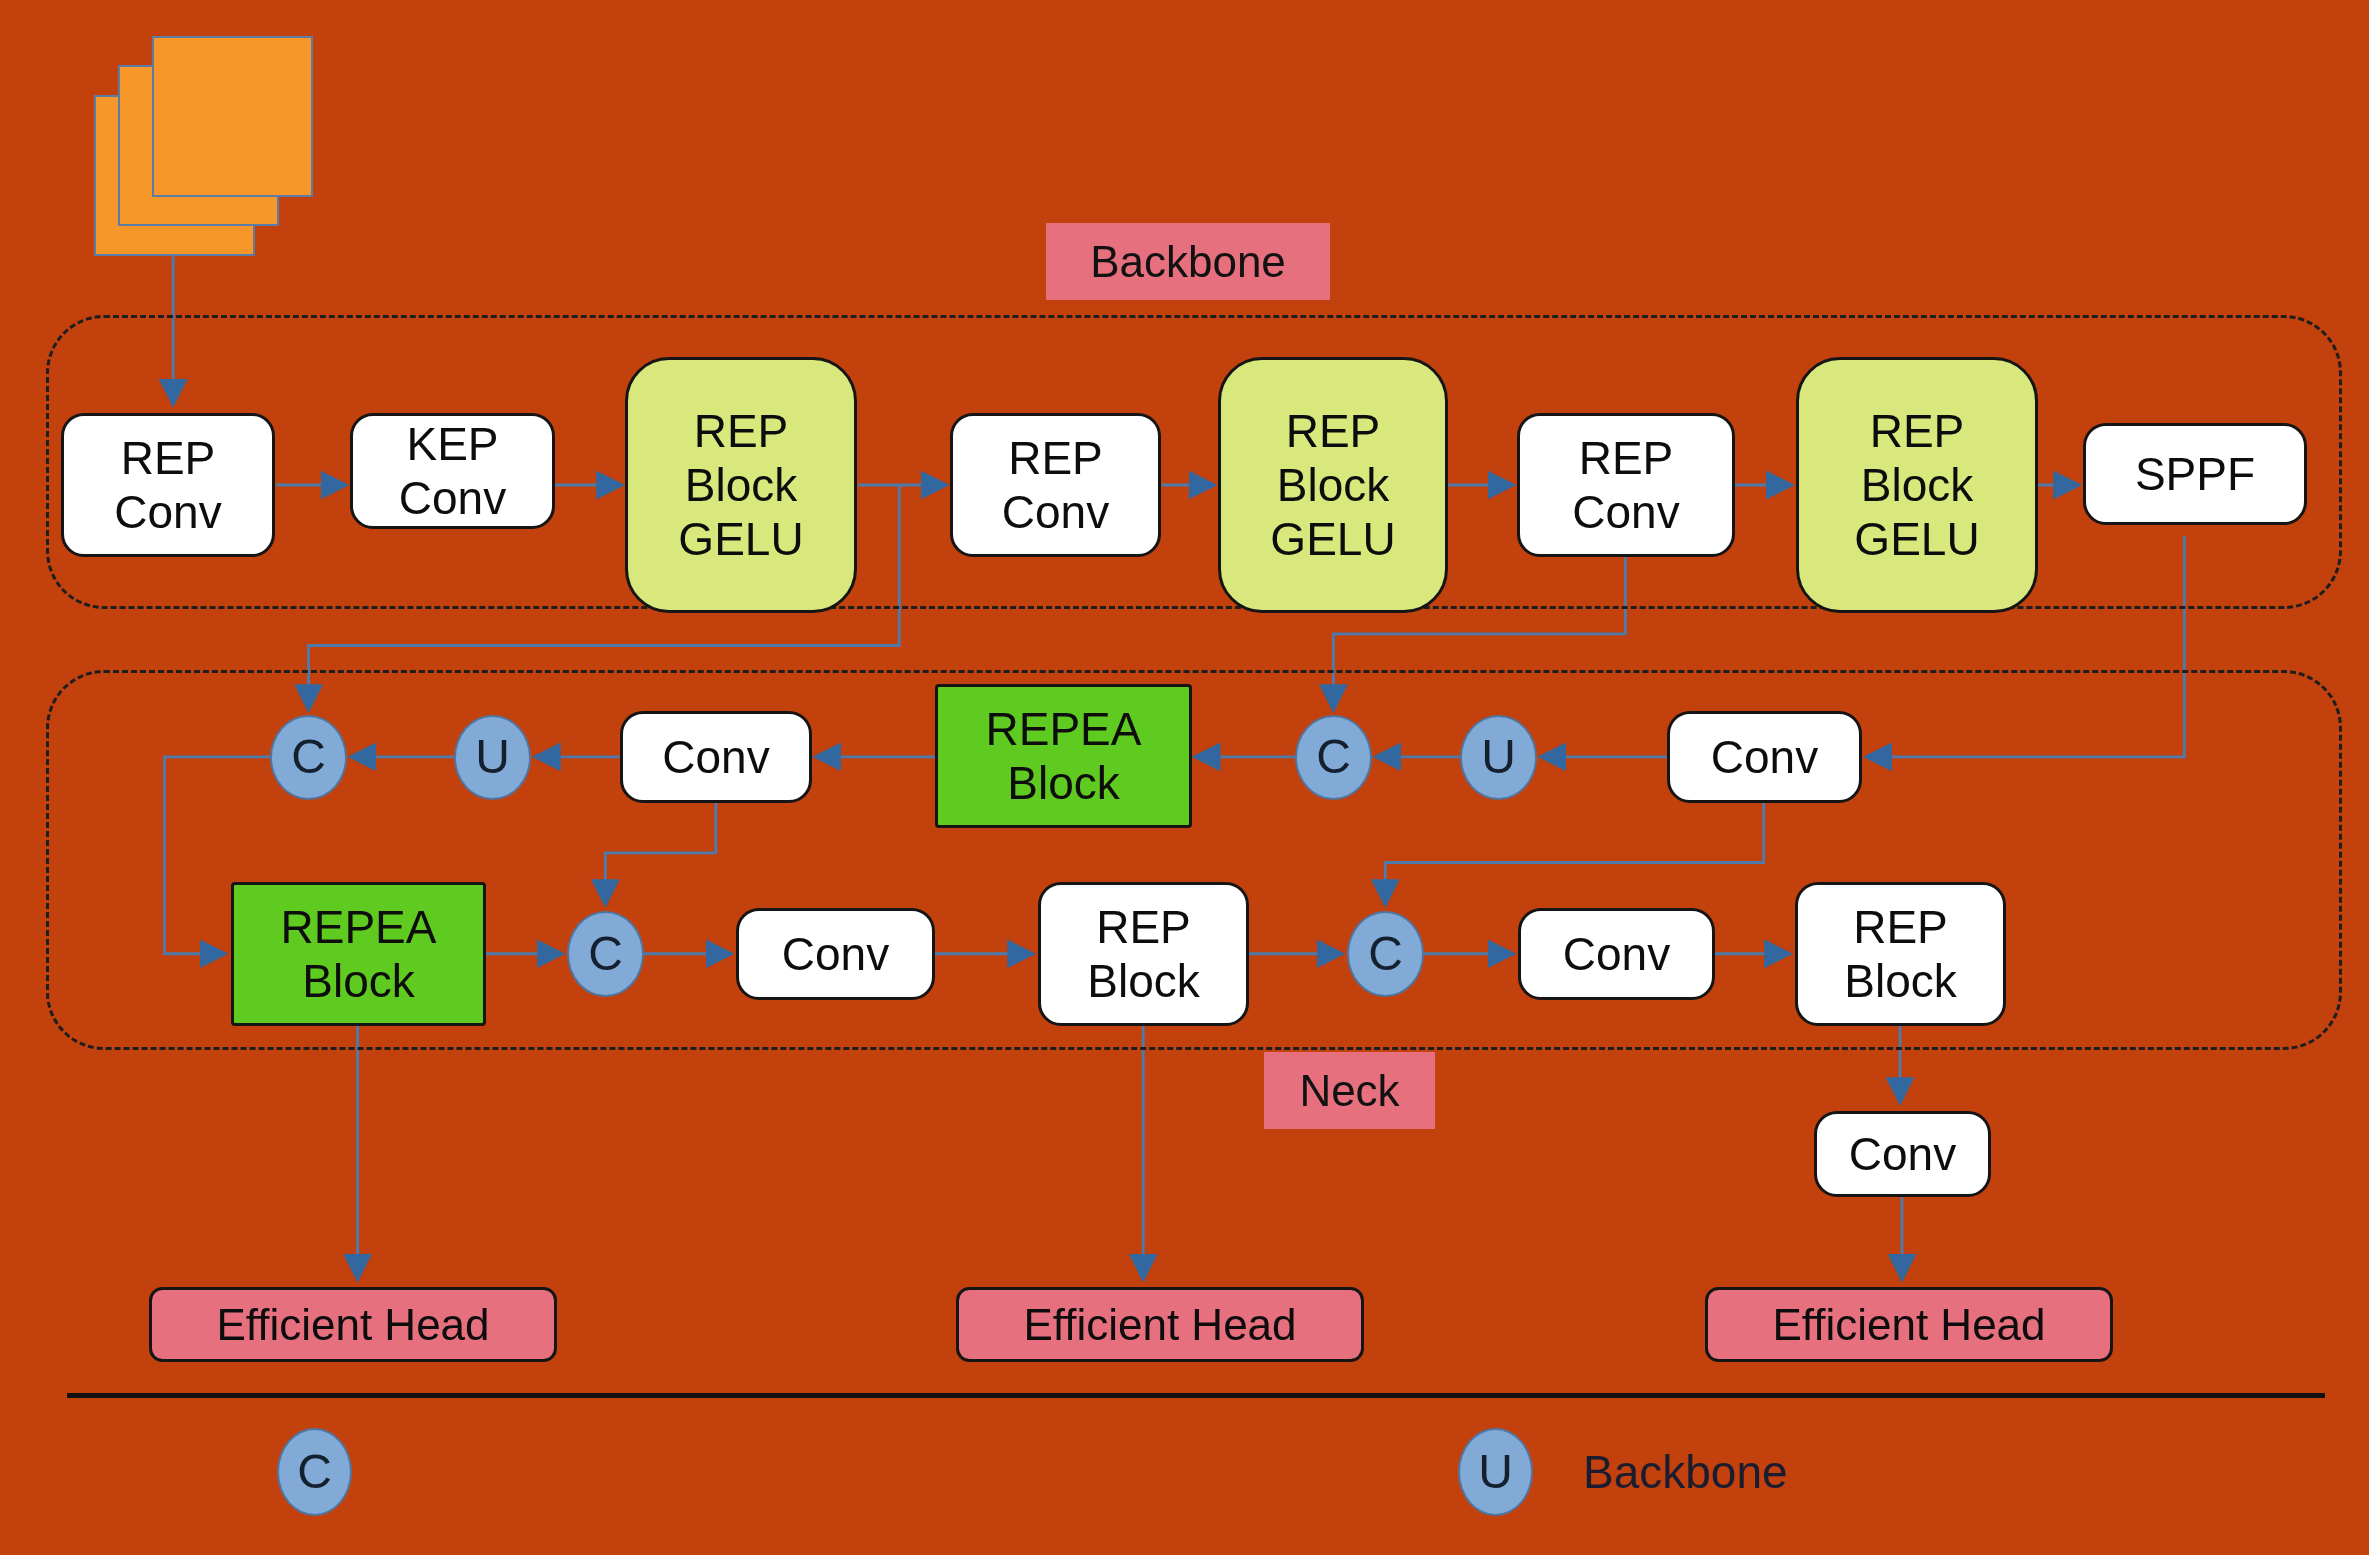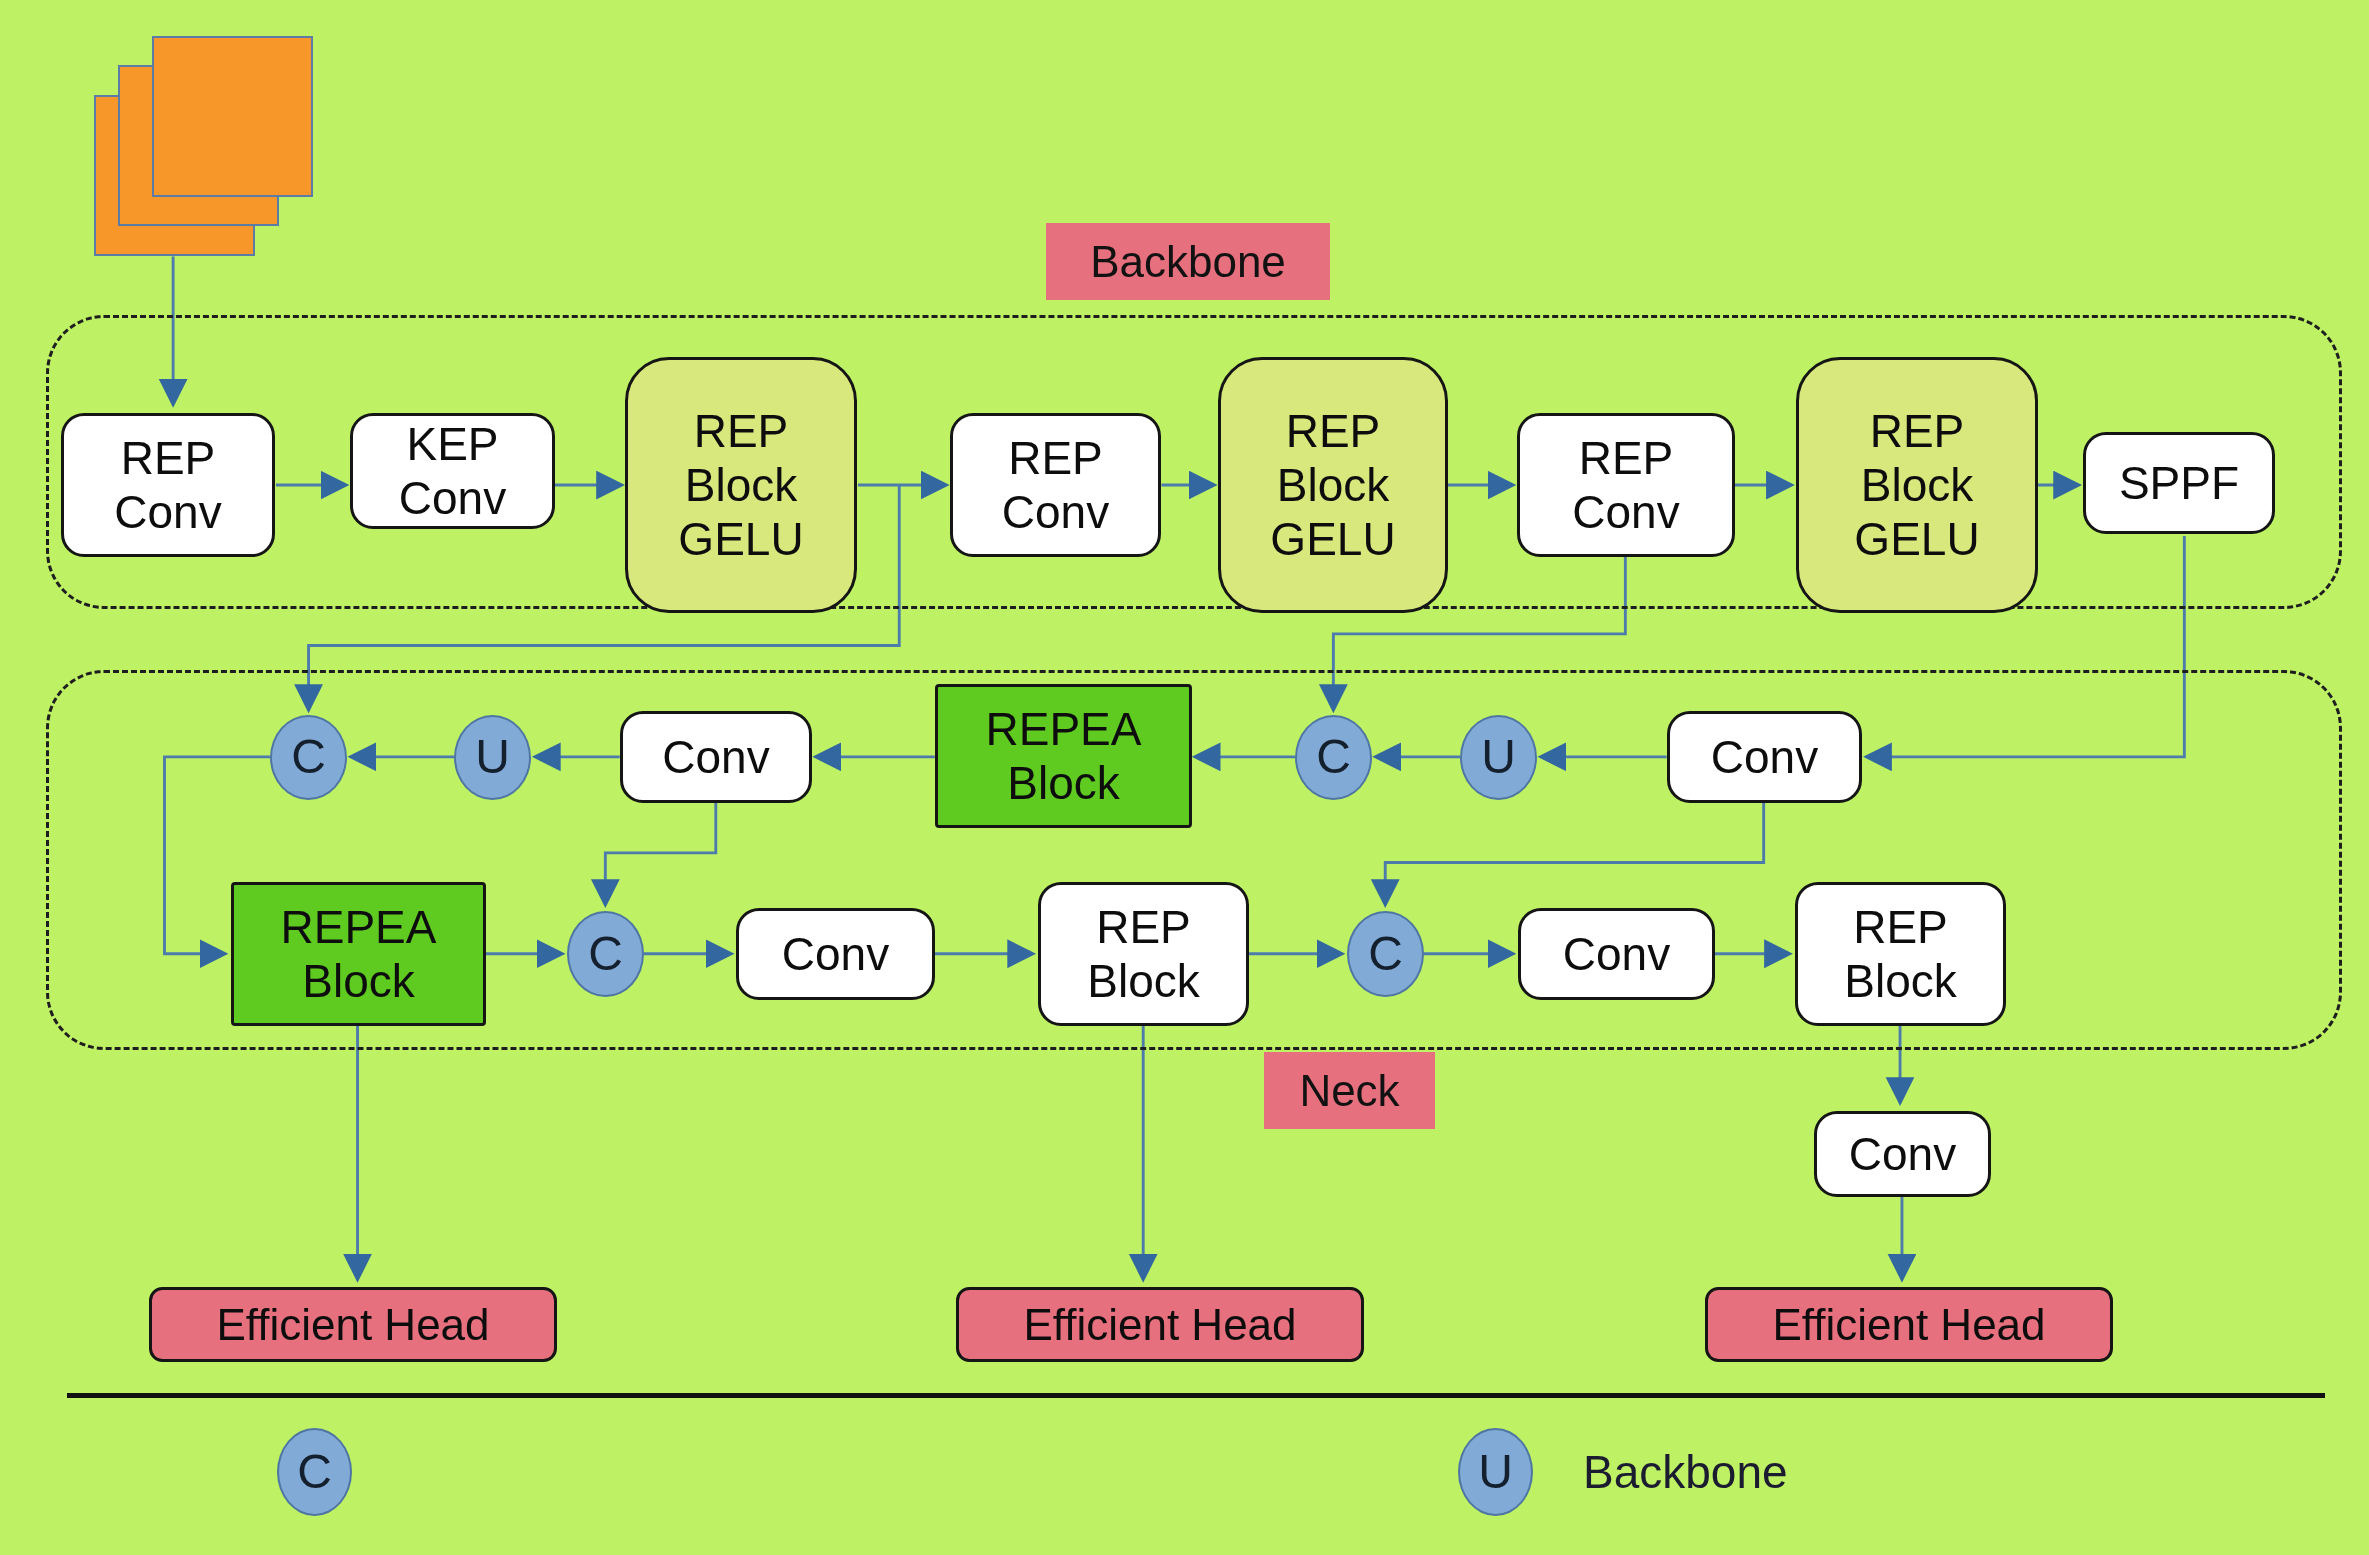--- a/index.html
+++ b/index.html
@@ -1,17 +1,17 @@
 <!DOCTYPE html>
 <html style="--orange: #f79729; --gelu_green: #d9e87c; --repea_green: #5fcb20; --circle_blue: #82aad6; --circle_border: #4f76a3; --rose: #e7707e; --wire: #4d7bac; --arrow: #33679f; --border_dark: #151515;"><head>
 <meta charset="utf-8">
 <style>
   html,body{margin:0;padding:0;background:#ffffff;}
   #canvas{
-    position:relative;width:2369px;height:1555px;background:#bef264;
+    position:relative;width:2369px;height:1555px;background:#c2410c;
     font-family:"Liberation Sans", sans-serif;overflow:hidden;
   }
   #wires{position:absolute;left:0;top:0;width:2369px;height:1555px;}
   #wires path{fill:none;stroke:var(--wire,#4d7bac);stroke-width:3px;}
   #wires marker path{fill:var(--arrow,#33679f);stroke:none;}
   .sq{
     position:absolute;width:161px;height:161px;box-sizing:border-box;
     background:var(--orange,#f79729);border:2.9px solid #5a7ca6;
   }
   .node{
@@ -115,21 +115,21 @@
   <div class="node conv" style="left:950px;top:413px;width:211px;height:144px;">REP
 Conv</div>
   <div class="node gelu" style="left:1218px;top:357px;width:230px;height:256px;">REP
 Block
 GELU</div>
   <div class="node conv" style="left:1517px;top:413px;width:218px;height:144px;">REP
 Conv</div>
   <div class="node gelu" style="left:1796px;top:357px;width:242px;height:256px;">REP
 Block
 GELU</div>
-  <div class="node conv" style="left:2083px;top:432px;width:192px;height:102px;">SPPF</div>
+  <div class="node conv" style="left:2083px;top:423px;width:224px;height:102px;">SPPF</div>
 
   <div class="node circle" style="left:270px;top:715px;width:77px;height:85px;">C</div>
   <div class="node circle" style="left:454px;top:715px;width:77px;height:85px;">U</div>
   <div class="node conv" style="left:620px;top:711px;width:192px;height:92px;">Conv</div>
   <div class="node repea" style="left:935px;top:684px;width:257px;height:144px;">REPEA
 Block</div>
   <div class="node circle" style="left:1295px;top:715px;width:77px;height:85px;">C</div>
   <div class="node circle" style="left:1460px;top:715px;width:77px;height:85px;">U</div>
   <div class="node conv" style="left:1667px;top:711px;width:195px;height:92px;">Conv</div>
 

